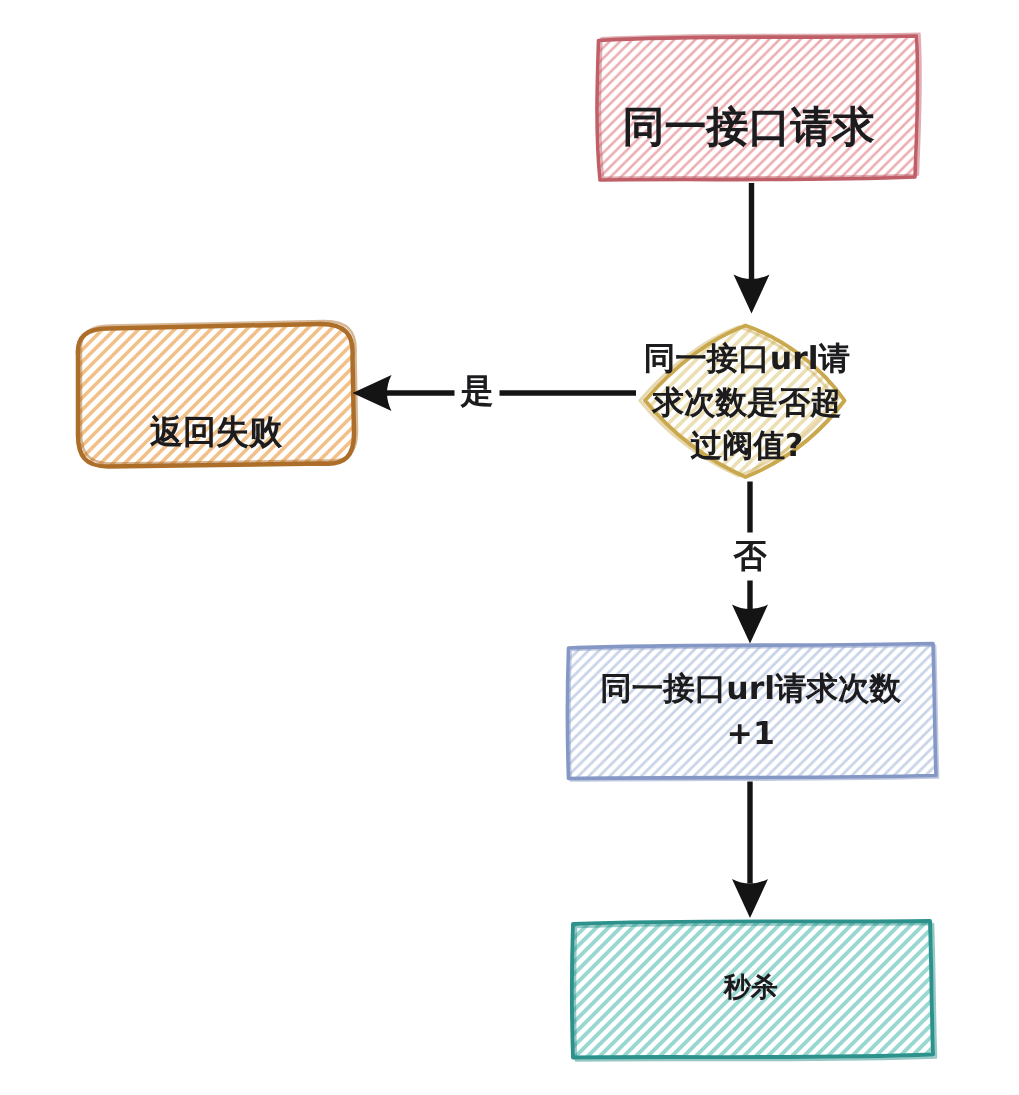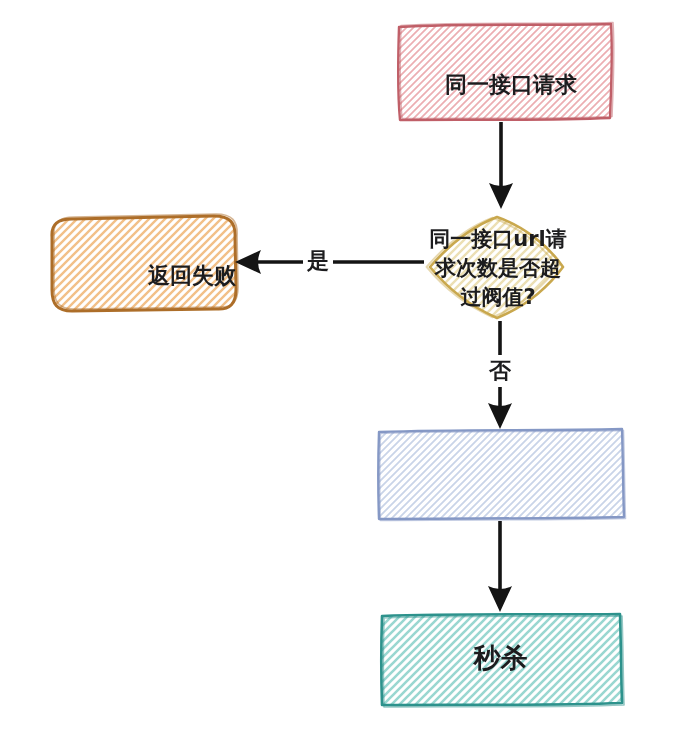--- a/index.html
+++ b/index.html
@@ -25,25 +25,25 @@
     position: absolute;
     display: flex;
     align-items: center;
     justify-content: center;
     text-align: center;
     white-space: pre-line;
     font-weight: 700;
     color: #1c1c1e;
     pointer-events: none;
   }
-  .lbl-start    { left: 403px; top: 23px;  width: 216px; height: 123px; font-size: 22px; }
+  .lbl-start    { left: 391px; top: 23px;  width: 216px; height: 123px; font-size: 28px; }
   .lbl-decision { left: 396px; top: 222px; width: 204px; height: 92px; font-size: 21px; line-height: 29px; }
-  .lbl-fail     { left: 52px;  top: 216px; width: 184px; height: 120px; font-size: 22px; margin-left: 48px; }
+  .lbl-fail     { left: 52px;  top: 228px; width: 184px; height: 120px; font-size: 22px; }
   .lbl-incr     { left: 377px; top: 429px; width: 247px; height: 90px; font-size: 21px; line-height: 30px; }
-  .lbl-seckill  { left: 380px; top: 612px; width: 241px; height: 92px; font-size: 27px; }
+  .lbl-seckill  { left: 380px; top: 612px; width: 241px; height: 92px; font-size: 18px; }
   .edge-label {
     position: absolute;
     transform: translate(-50%, -50%);
     background: #ffffff;
     padding: 1px 4px;
     font-size: 22px;
     font-weight: 700;
     color: #1c1c1e;
     pointer-events: none;
   }
@@ -111,20 +111,22 @@
   </svg>
 
   <div class="node-label lbl-start">同一接口请求</div>
 
   <div class="node-label lbl-decision">同一接口url请
 求次数是否超
 过阀值?</div>
 
   <div class="node-label lbl-fail">返回失败</div>
 
+  <div class="node-label lbl-incr">同一接口url请求次数
++1</div>
 
   <div class="node-label lbl-seckill">秒杀</div>
 
   <div class="edge-label lbl-yes">是</div>
 
   <div class="edge-label lbl-no">否</div>
 
 </div>
 
 </body></html>

